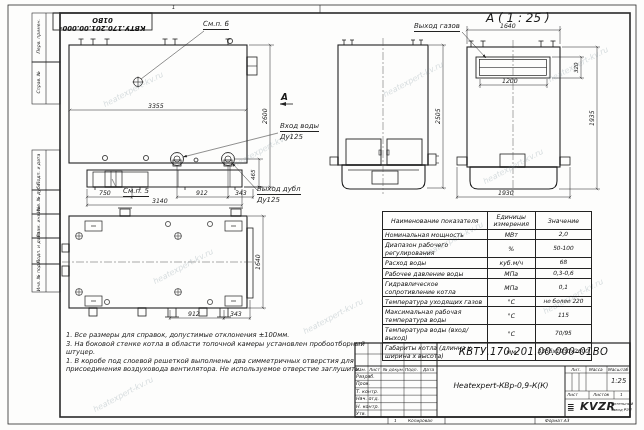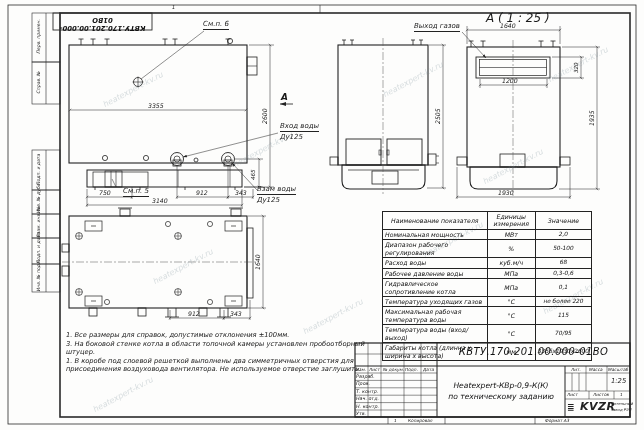--- a/index.html
+++ b/index.html
@@ -270,21 +270,21 @@
   <div class="vlabel" style="left:27px;top:223px;width:24px;">Взам. инв. №</div>
   <div class="vlabel" style="left:26px;top:248px;width:26px;">Подп. и дата</div>
   <div class="vlabel" style="left:25px;top:275px;width:28px;">Инв. № подл.</div>
 
   <div class="lbl shelf" style="left:203px;top:21px;">См.п. 6</div>
   <div class="lbl shelf" style="left:123px;top:188px;">См.п. 5</div>
   <div class="lbl" style="left:281px;top:93px;font-size:9px;font-weight:bold;">А</div>
   <div class="lbl lbl-lg" style="left:486px;top:12px;">А ( 1 : 25 )</div>
   <div class="lbl shelf" style="left:280px;top:123px;">Вход воды</div>
   <div class="lbl" style="left:280px;top:134px;">Ду125</div>
-  <div class="lbl shelf" style="left:257px;top:186px;">Взам воды</div>
+  <div class="lbl shelf" style="left:257px;top:186px;">Выход дубл</div>
   <div class="lbl" style="left:257px;top:197px;">Ду125</div>
   <div class="lbl shelf" style="left:414px;top:23px;">Выход газов</div>
 
   <div class="dim" style="left:148px;top:103px;">3355</div>
   <div class="vdim" style="left:262px;top:124px;">2600</div>
   <div class="vdim" style="left:251px;top:180px;font-size:5.6px;">465</div>
   <div class="dim" style="left:99px;top:190px;">750</div>
   <div class="dim" style="left:196px;top:190px;">912</div>
   <div class="dim" style="left:235px;top:190px;">343</div>
   <div class="dim" style="left:152px;top:198px;">3140</div>
@@ -359,21 +359,20 @@
     </table>
 
   <div id="notes">
     <div>1. Все размеры для справок, допустимые отклонения ±100мм.</div>
     <div>3. На боковой стенке котла в области топочной камеры установлен пробоотборный штуцер.</div>
     <div>1. В коробе под слоевой решеткой выполнены два симметричных отверстия для присоединения воздуховода вентилятора. Не используемое отверстие заглушить.</div>
   </div>
 
   <div class="doc-num-main">КВТУ.170.201.00.000-01ВО</div>
   <div class="name-line" style="top:381px;">Heatexpert-КВр-0,9-К(К)</div>
-  <div class="name-line" style="top:392px;">по техническому заданию</div>
 
   <div class="tb-lbl" style="left:356px;top:367.5px;">Изм.</div>
   <div class="tb-lbl" style="left:369px;top:367.5px;">Лист</div>
   <div class="tb-lbl" style="left:383px;top:367.5px;">№ докум.</div>
   <div class="tb-lbl" style="left:405px;top:367.5px;">Подп.</div>
   <div class="tb-lbl" style="left:423px;top:367.5px;">Дата</div>
 
   <div class="tb-row" style="left:356px;top:375px;">Разраб.</div>
   <div class="tb-row" style="left:356px;top:382.4px;">Пров.</div>
   <div class="tb-row" style="left:356px;top:389.8px;">Т. контр.</div>

